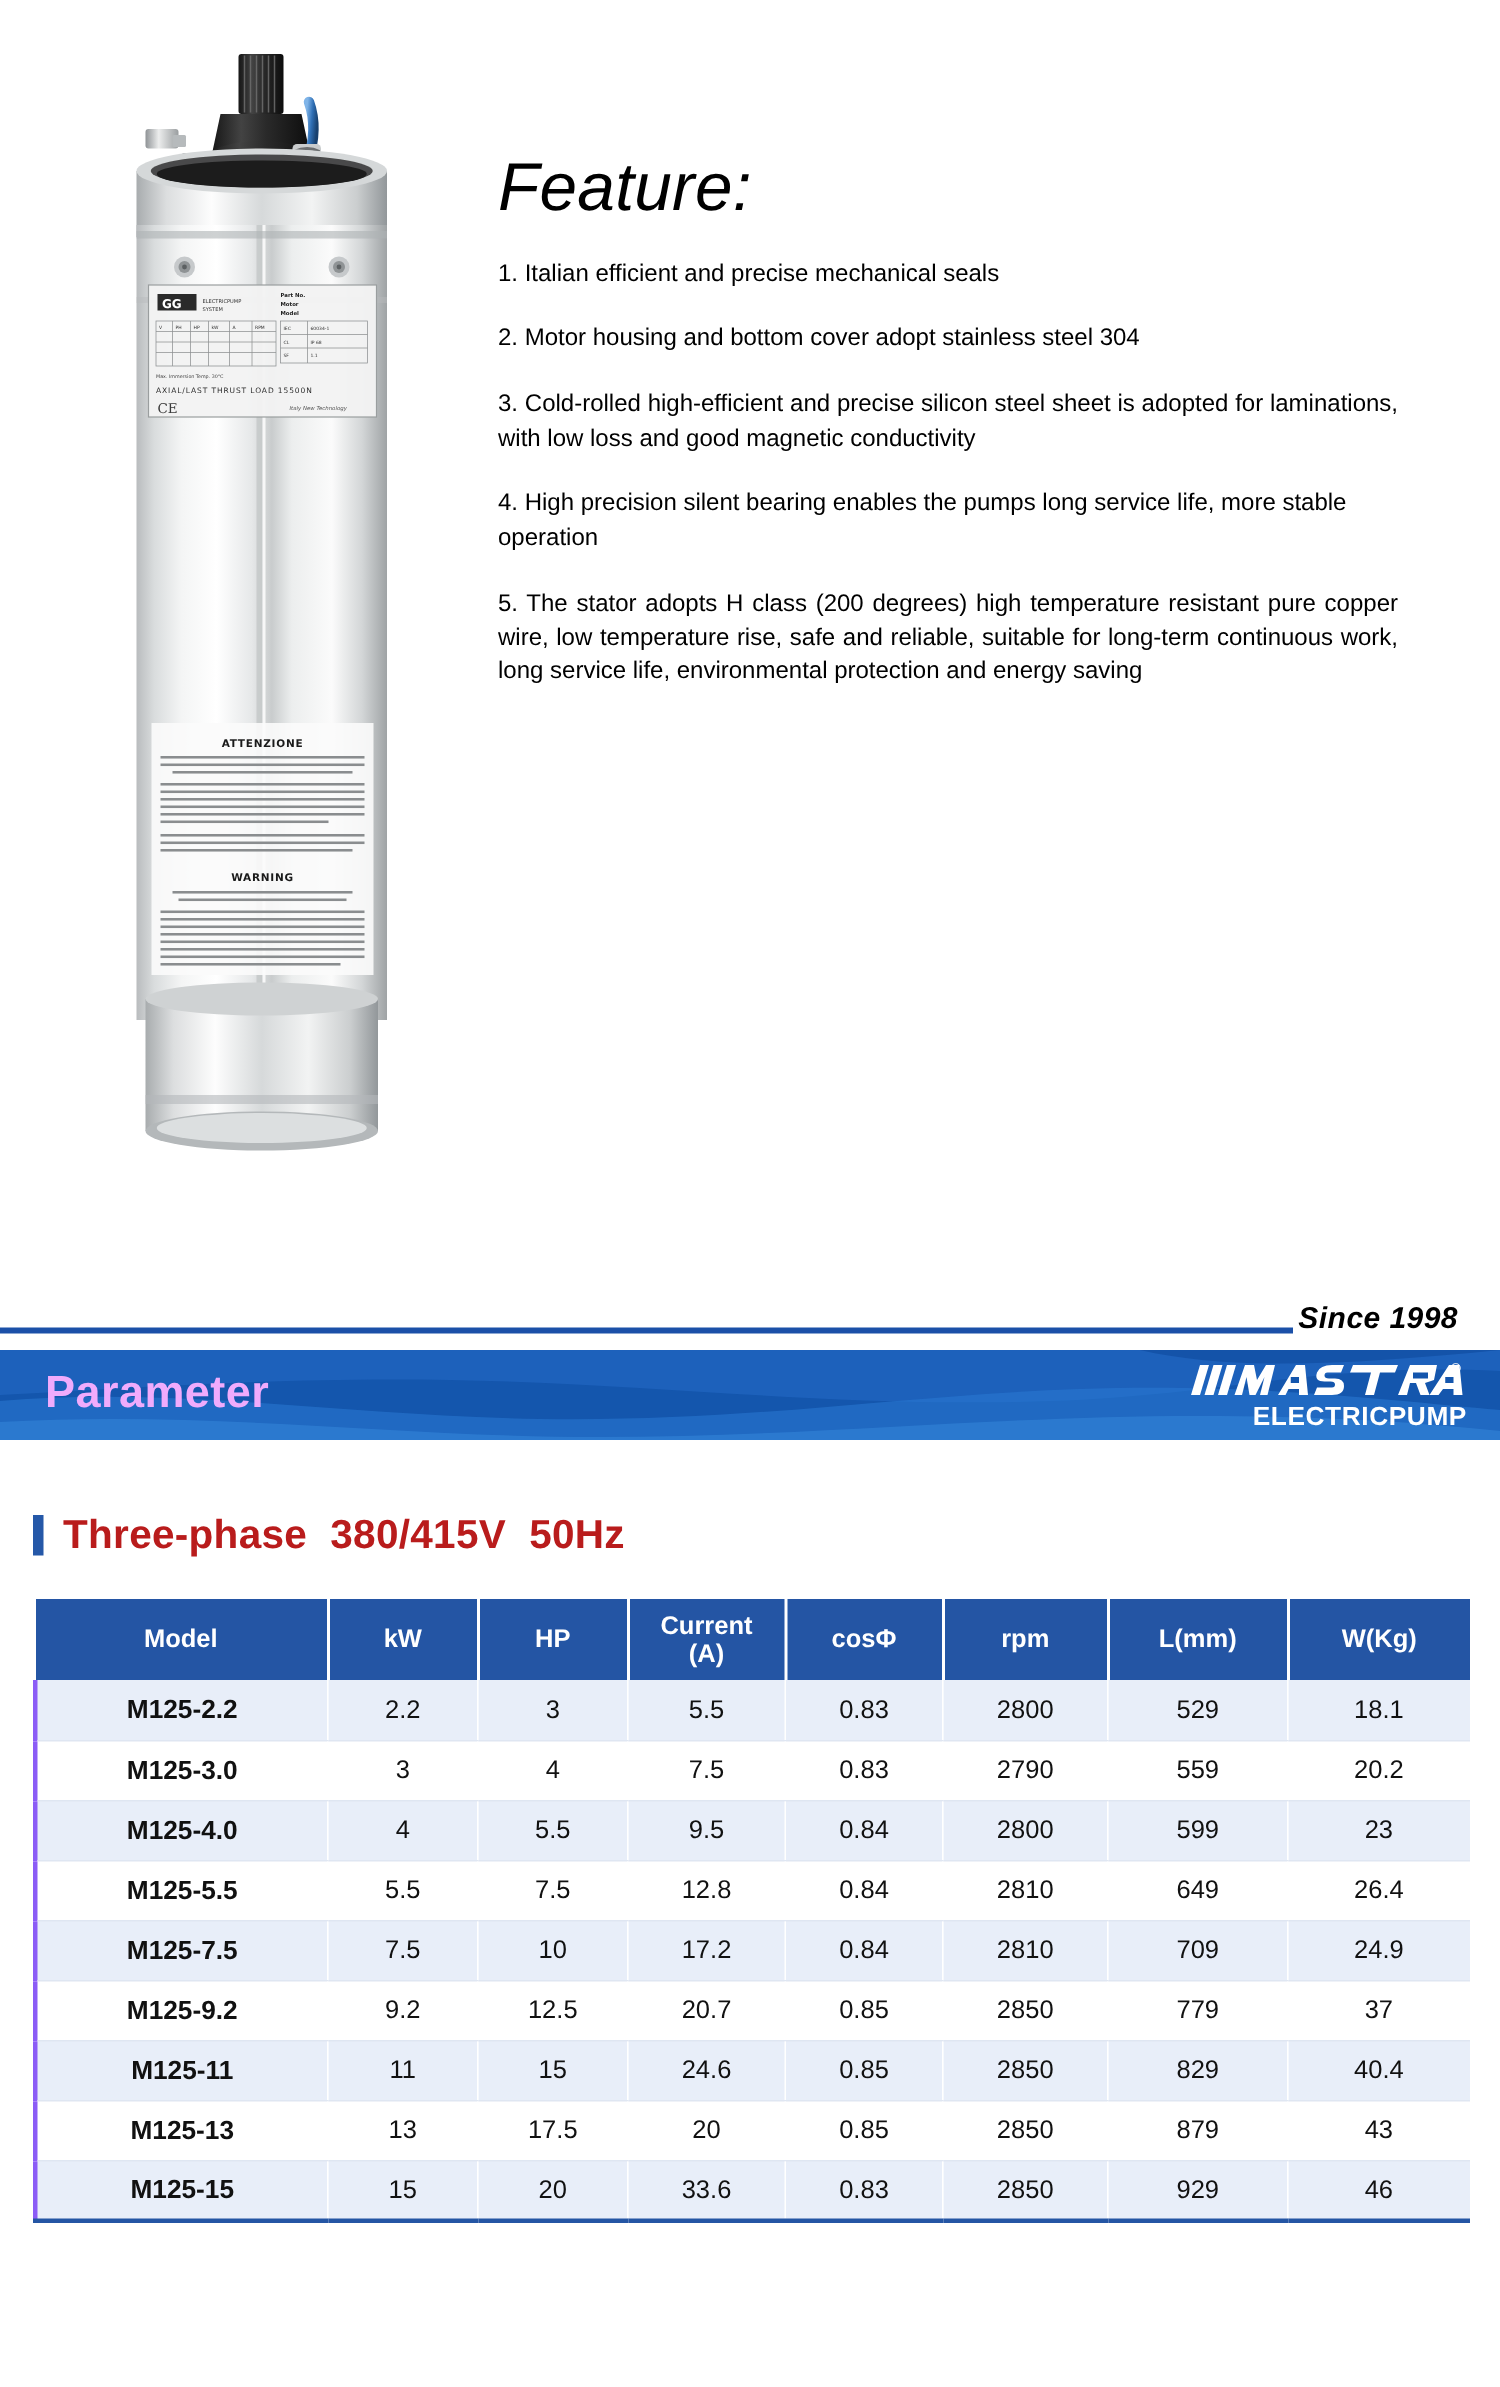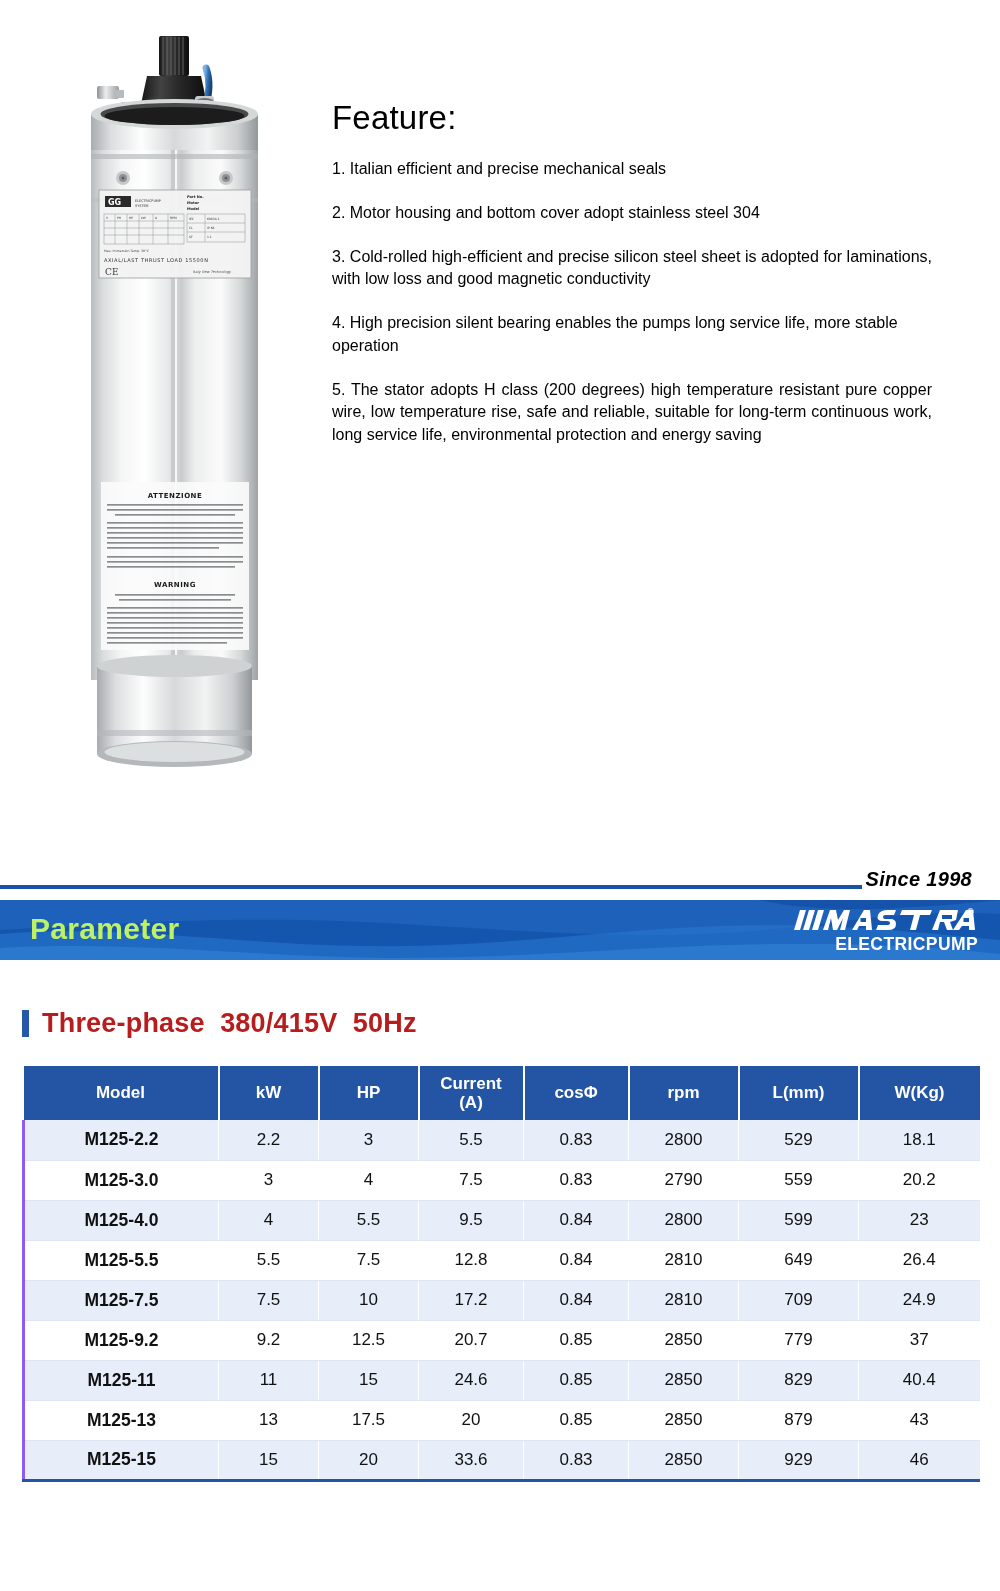--- a/index.html
+++ b/index.html
@@ -28,25 +28,26 @@
   }
   .pump-svg { display: block; width: 200px; height: 740px; }
 
   
   .feature-block {
     position: absolute;
     left: 332px; top: 100px;
     width: 600px;
   }
   .feature-title {
-    font-size: 33px;
+    font-size: 45px;
     font-weight: 400;
     line-height: 1.1;
     margin: 0 0 22px 0;
     letter-spacing: 0.2px;
+    font-style: italic;
   }
   .feature-item {
     font-size: 16px;
     line-height: 1.42;
     margin: 0 0 21px 0;
     text-align: justify;
     text-justify: inter-word;
   }
   .feature-item:last-child { margin-bottom: 0; }
   .feature-item.nojust { text-align: left; }
@@ -83,21 +84,21 @@
   }
   .param-banner svg.waves {
     position: absolute; left: 0; top: 0;
     width: 1000px; height: 60px;
   }
   .param-title {
     position: absolute;
     left: 30px; top: 12px;
     font-size: 30px;
     font-weight: bold;
-    color: #bef264;
+    color: #f0abfc;
     letter-spacing: 0.3px;
     z-index: 3;
   }
   .logo-group {
     position: absolute;
     right: 22px; top: 6px;
     width: 210px; height: 50px;
     z-index: 3;
     text-align: right;
   }

